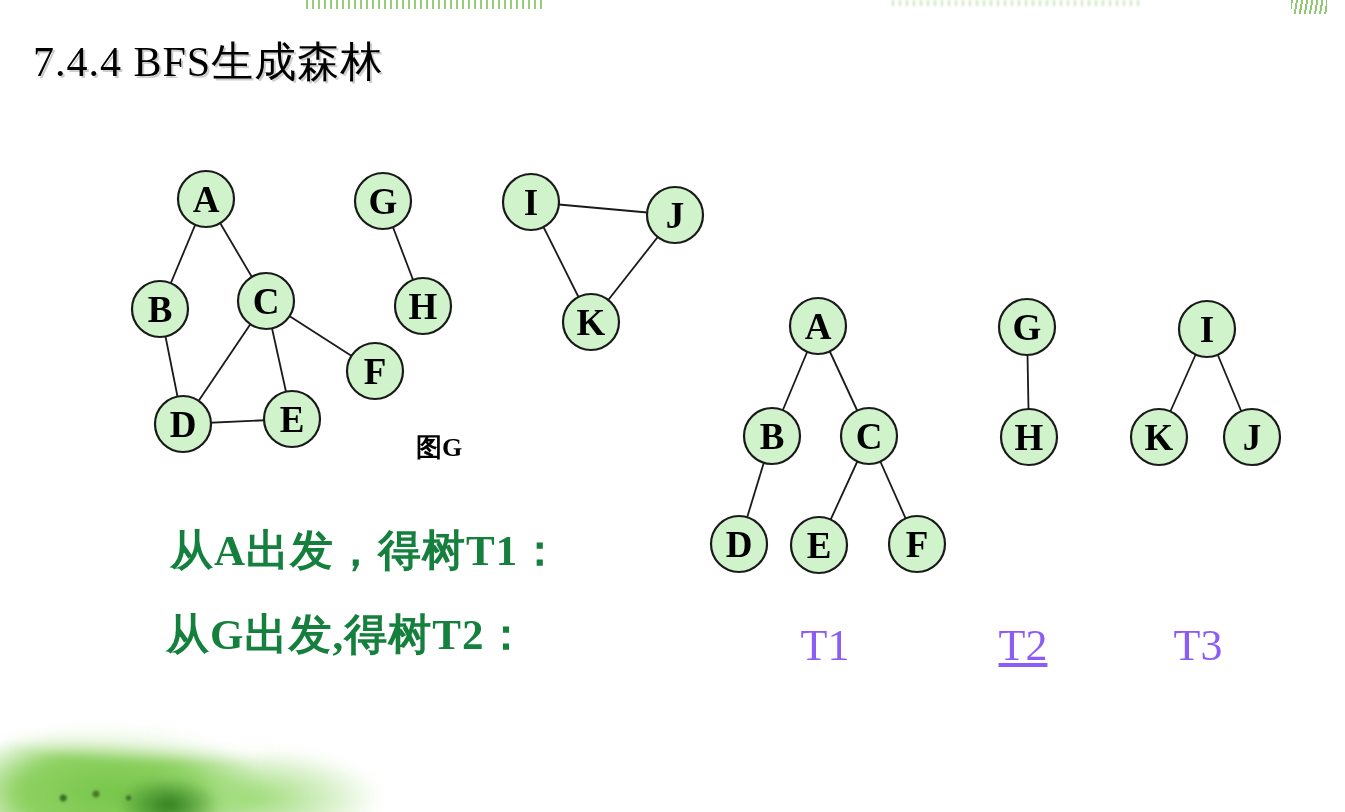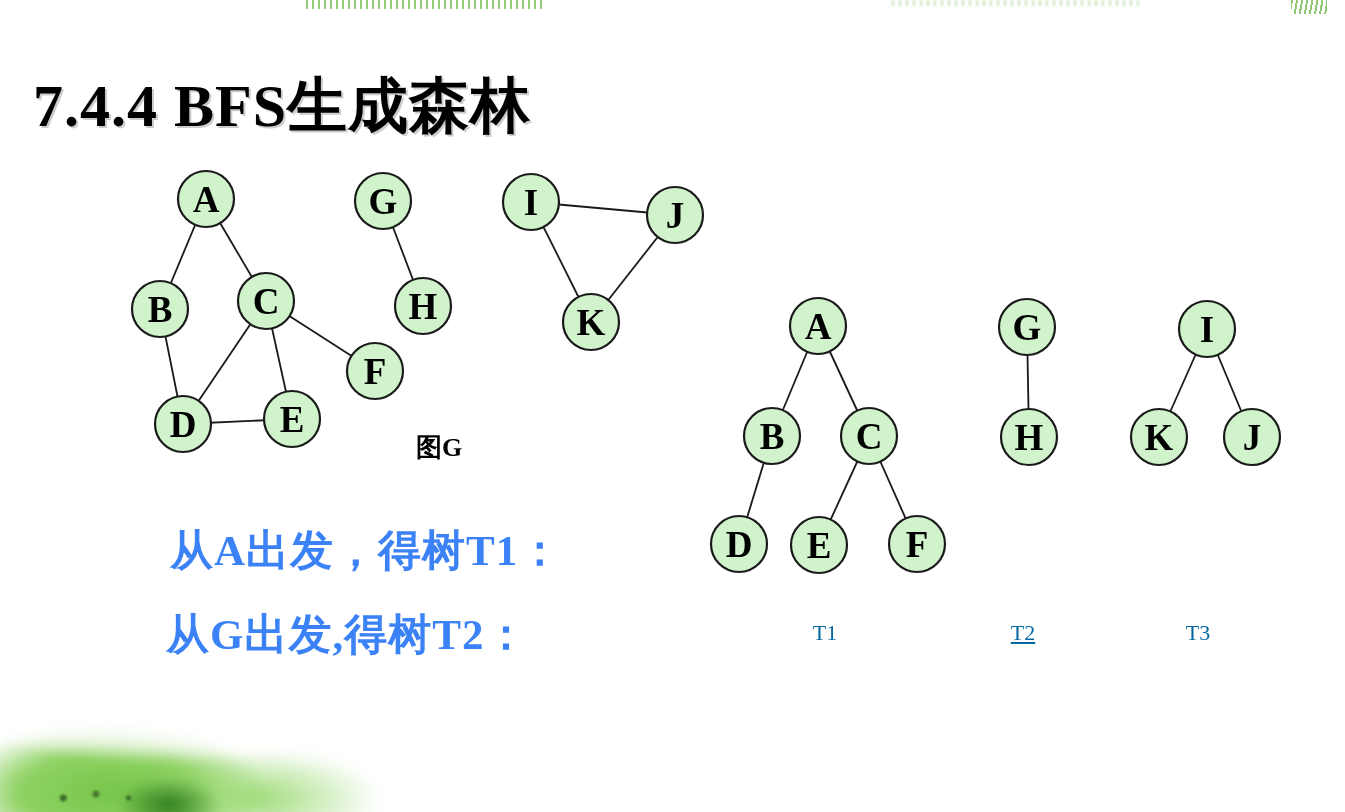--- a/index.html
+++ b/index.html
@@ -9,23 +9,23 @@
     height: 812px;
     background: #ffffff;
     overflow: hidden;
     font-family: "Liberation Serif", "DejaVu Serif", serif;
   }
 
   
   .title {
     position: absolute;
     left: 33px;
-    top: 26px;
-    font-size: 60px;
-    font-weight: bold;
+    top: 6px;
+    font-size: 42px;
+    font-weight: normal;
     color: #000000;
     letter-spacing: 1px;
     white-space: nowrap;
     text-shadow: 2px 2px 0 rgba(145,145,145,0.45);
     z-index: 4;
   }
 
   
   svg.diagram {
     position: absolute;
@@ -46,34 +46,34 @@
     font-weight: bold;
     color: #000;
     z-index: 3;
     white-space: nowrap;
   }
   .tree-label {
     position: absolute;
     top: 620px;
     width: 72px;
     text-align: center;
-    font-size: 22px;
-    color: #0369a1;
+    font-size: 44px;
+    color: #8b5cf6;
     z-index: 3;
   }
   .tree-label.t1 { left: 789px; }
   .tree-label.t2 { left: 987px; text-decoration: underline; }
   .tree-label.t3 { left: 1162px; }
 
   
   .caption {
     position: absolute;
     font-size: 43px;
     font-weight: bold;
-    color: #3b82f6;
+    color: #15803d;
     white-space: nowrap;
     z-index: 4;
     letter-spacing: 1px;
   }
   .caption.c1 { left: 170px; top: 522px; }
   .caption.c2 { left: 166px; top: 606px; }
   .caption.c3 { left: 166px; top: 699px; }
 
   
   .grass { position: absolute; z-index: 1; }

